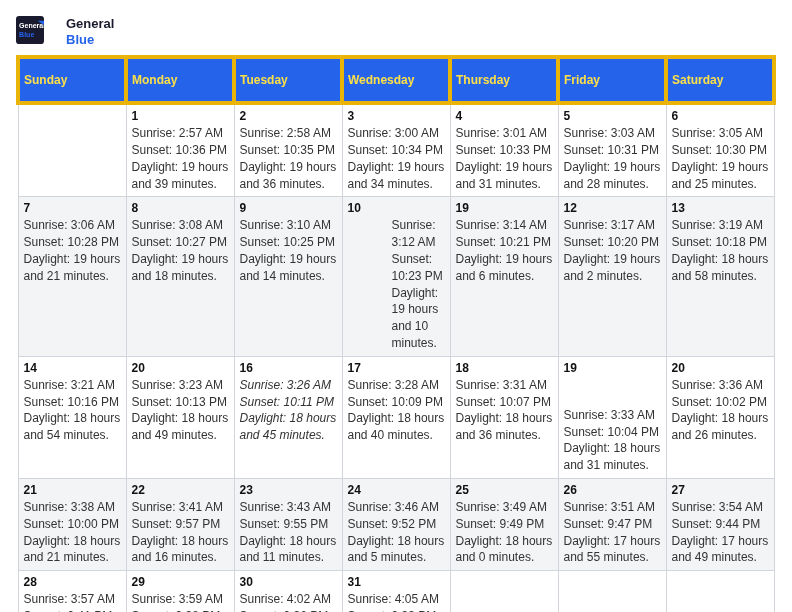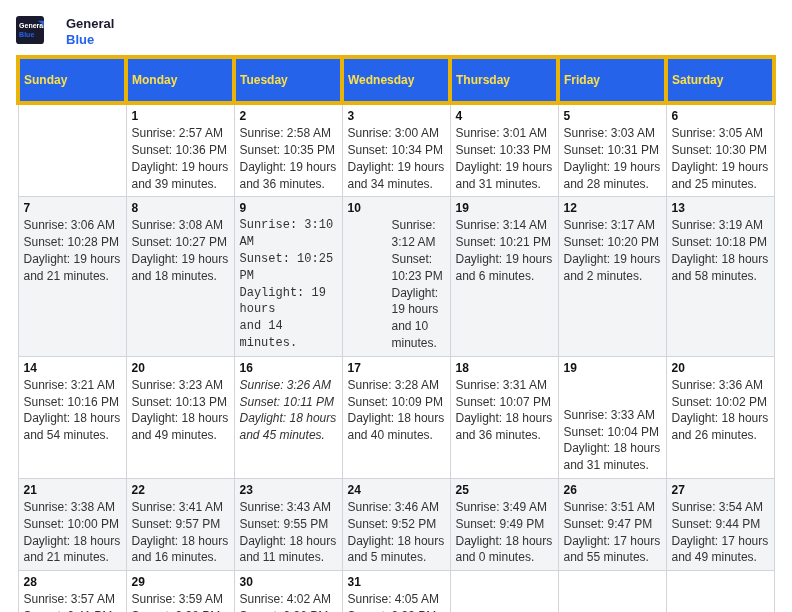--- a/index.html
+++ b/index.html
@@ -165,21 +165,21 @@
         </td>
         <td>
           <div class="day-num">8</div>
           <div class="day-detail" style="white-space: pre-line;">Sunrise: 3:08 AM
 Sunset: 10:27 PM
 Daylight: 19 hours
 and 18 minutes.</div>
         </td>
         <td>
           <div class="day-num">9</div>
-          <div class="day-detail" style="white-space: pre-line; font-family: Liberation Mono, monospace;">Sunrise: 3:10 AM
+          <div class="day-detail" style="white-space: pre-line;">Sunrise: 3:10 AM
 Sunset: 10:25 PM
 Daylight: 19 hours
 and 14 minutes.</div>
         </td>
         <td>
           <div class="day-num">10</div>
           <div class="day-detail" style="white-space: pre-line; margin-left: 44px;">Sunrise: 3:12 AM
 Sunset: 10:23 PM
 Daylight: 19 hours
 and 10 minutes.</div>

